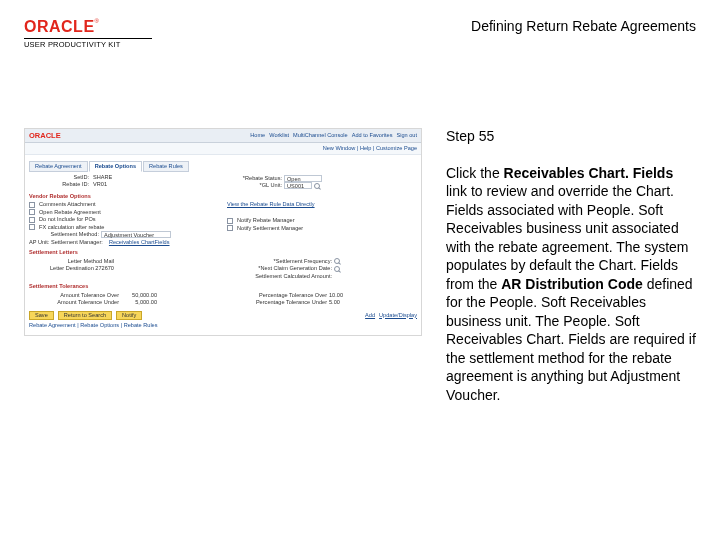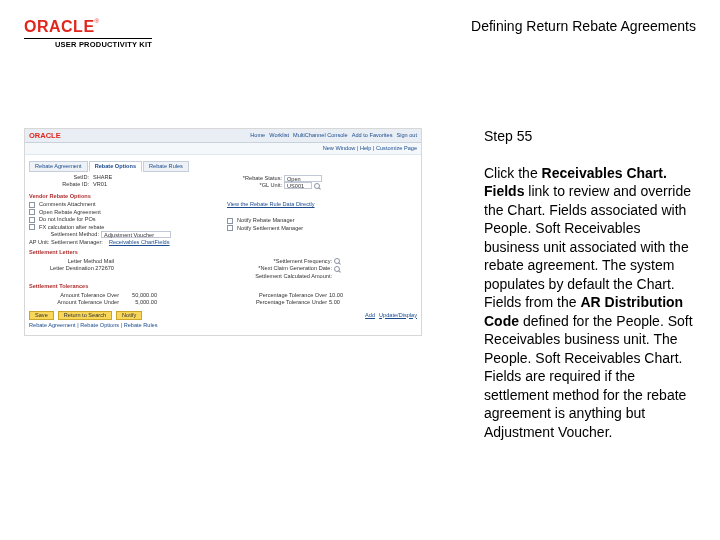--- a/index.html
+++ b/index.html
@@ -9,26 +9,26 @@
     font-family: Arial, Helvetica, sans-serif;
     font-size: 11px; color: #000;
     position: relative;
   }
   
   .hdr { position: absolute; top: 18px; left: 24px; right: 24px; display: flex; justify-content: space-between; align-items: flex-start; }
   .logo-block { display:flex; flex-direction:column; }
   .oracle-wordmark { font-family: Arial, sans-serif; font-weight: 700; color:#e1261c; font-size: 16px; letter-spacing: .5px; }
   .oracle-tm { font-size:6px; vertical-align: top; color:#e1261c; }
   .upk-line { height:1px; background:#000; width:128px; margin:2px 0 1px; }
-  .upk-label { font-size:7.5px; letter-spacing:.2px; font-weight:700;text-align:right; }
+  .upk-label { font-size:7.5px; letter-spacing:.2px; font-weight:400; }
   .doc-title { font-size:14px; }
   
   .main { position:absolute; top:128px; left:24px; right:24px; display:flex; gap:24px; }
   .shot-col { width:398px; }
-  .text-col { flex:1;margin-left:38px; }
+  .text-col { flex:1; }
   
   .app { width:398px; border:1px solid #d7d7d7; font-size:5.6px; line-height:1.25; color:#333; }
   .app-top { background:#e9eef4; display:flex; justify-content:space-between; align-items:center; padding:2px 4px; border-bottom:1px solid #c9d1db; }
   .app-top .nav { display:flex; gap:4px; color:#1a4b8f; }
   .bread { background:#f5f8fb; padding:2px 4px; color:#1a4b8f; border-bottom:1px solid #e2e8ef; }
   .app-body { background:#fff; padding:3px 4px 6px; }
   .oracle-sm { font-weight:700; color:#e1261c; font-size:7.5px; }
   .tabs { display:flex; gap:1px; margin:3px 0 2px; }
   .tab { background:#eef2f7; border:1px solid #c5cedb; padding:1px 5px; color:#1a4b8f; }
   .tab.active { background:#fff; border-bottom-color:#fff; font-weight:700; }

